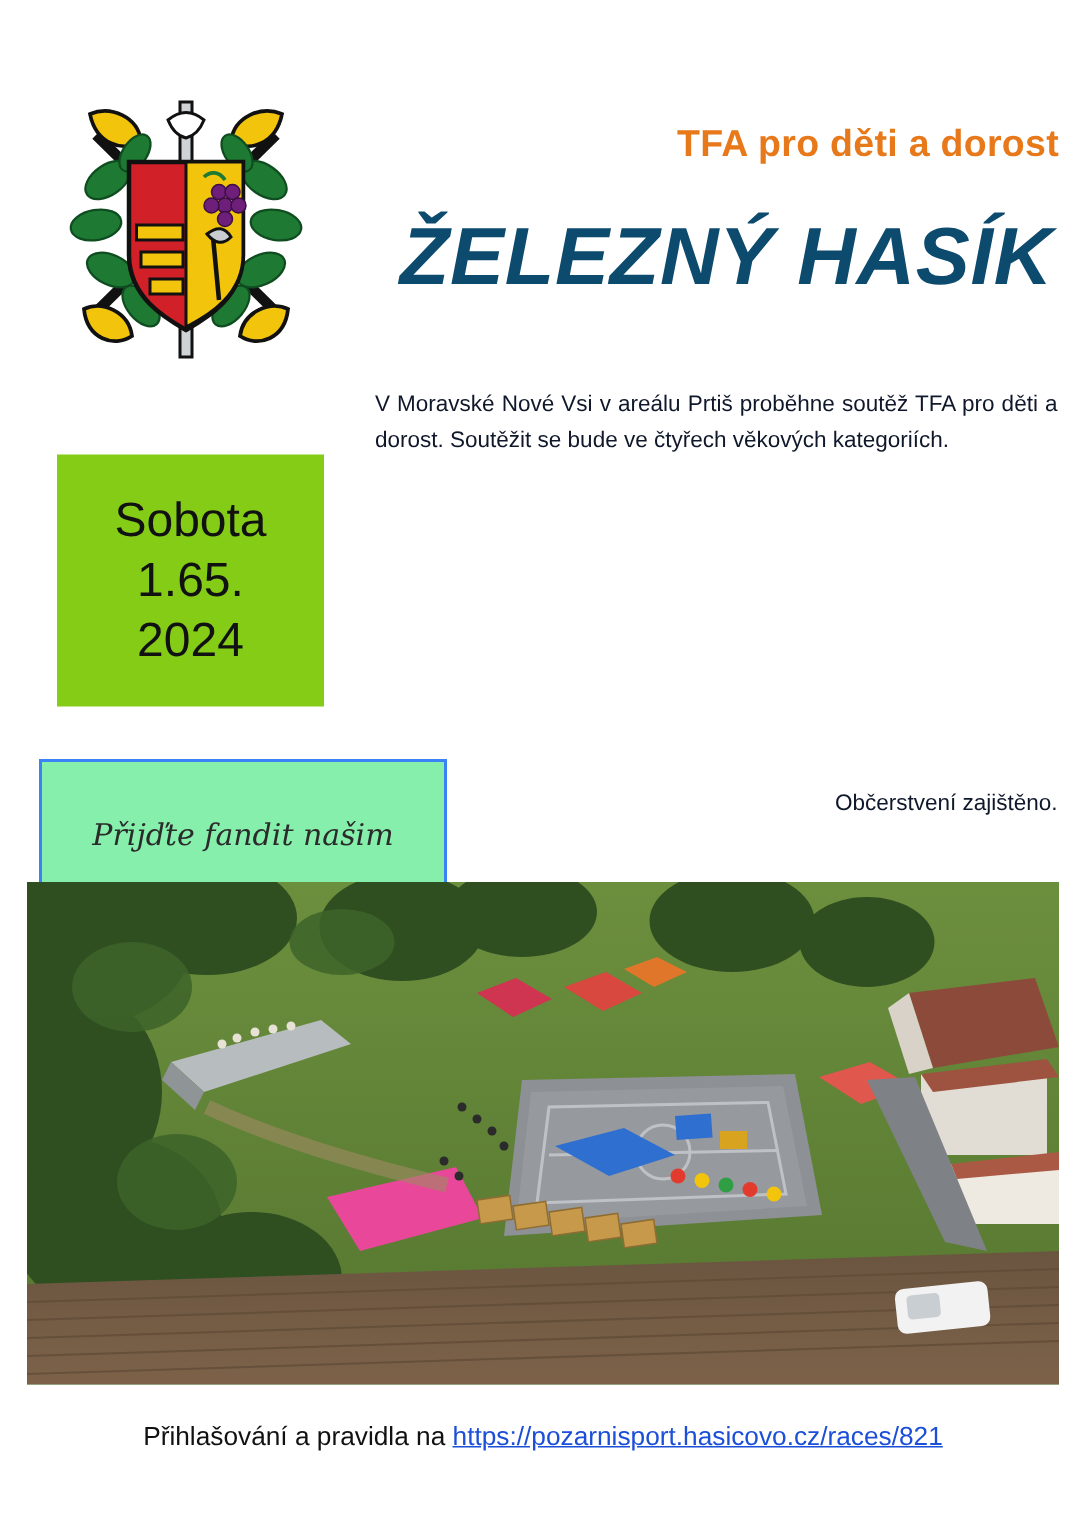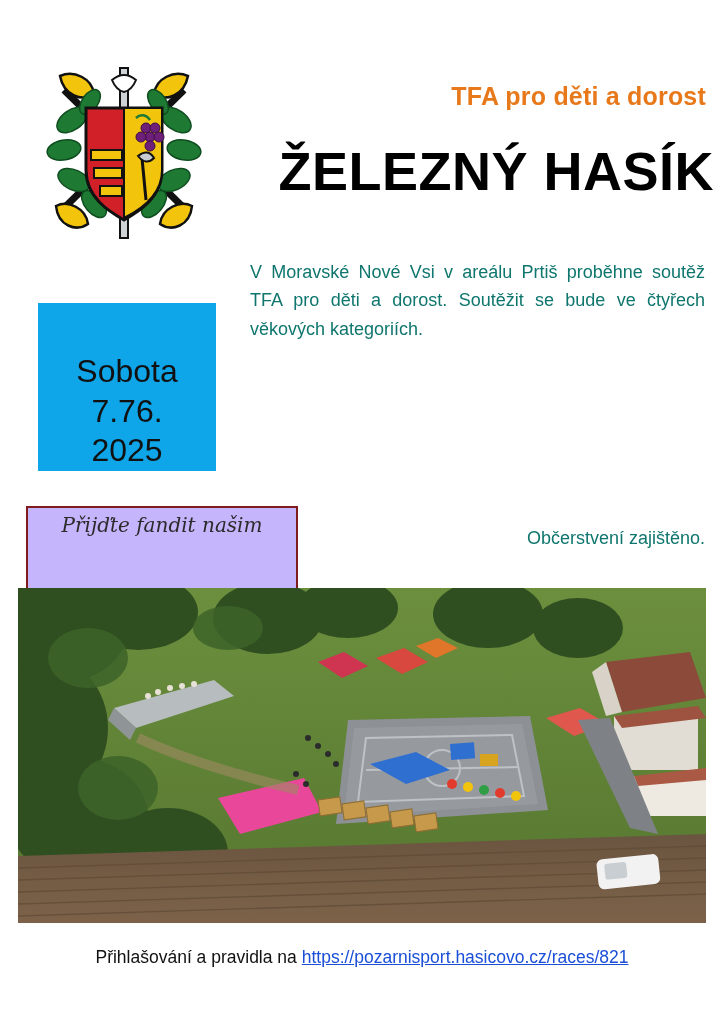--- a/index.html
+++ b/index.html
@@ -37,37 +37,38 @@
     top: 82px;
     width: 456px;
     text-align: right;
     font-size: 25px;
     font-weight: bold;
     color: #e8791a;
     letter-spacing: 0.2px;
   }
   .maintitle {
     position: absolute;
-    left: 236px;
+    left: 224px;
     top: 140px;
     width: 478px;
     text-align: right;
     font-size: 54px;
     font-weight: bold;
-    color: #000000;
+    color: #0c4a6e;
     letter-spacing: 0.5px;
     white-space: nowrap;
+    font-style: italic;
   }
 
   
   .para {
     position: absolute;
-    font-size: 18px;
+    font-size: 15px;
     line-height: 1.58;
-    color: #0f766e;
+    color: #0f172a;
     text-align: justify;
     text-justify: inter-word;
   }
   .para-1 {
     left: 250px;
     top: 258px;
     width: 455px;
   }
   .para-2 {
     left: 250px;
@@ -81,46 +82,46 @@
     text-align: right;
   }
 
   
   .date-box {
     position: absolute;
     left: 38px;
     top: 303px;
     width: 178px;
     height: 168px;
-    background: #0ea5e9;
+    background: #84cc16;
     display: flex;
     flex-direction: column;
     align-items: center;
-    justify-content: flex-end;
+    justify-content: center;
   }
   .date-box div {
     font-size: 32px;
     color: #111111;
     line-height: 1.24;
     text-align: center;
   }
 
   
   .callout {
     position: absolute;
     left: 26px;
     top: 506px;
     width: 268px;
     height: 96px;
-    background: #c4b5fd;
-    border: 2px solid #7f1d1d;
+    background: #86efac;
+    border: 2px solid #3b82f6;
     display: flex;
     flex-direction: column;
     align-items: center;
-    justify-content: space-between;
+    justify-content: center;
   }
   .callout div {
     font-family: "DejaVu Serif", serif;
     font-style: italic;
     font-size: 20px;
     color: #2b2b2b;
     line-height: 1.7;
     text-align: center;
   }
 
@@ -210,22 +211,22 @@
   </div>
 
   <div class="subtitle">TFA pro děti a dorost</div>
   <div class="maintitle">ŽELEZNÝ HASÍK</div>
 
   <div class="para para-1">V Moravské Nové Vsi v areálu Prtiš proběhne soutěž TFA pro děti a dorost. Soutěžit se bude ve čtyřech věkových kategoriích.</div>
   <div class="para para-3">Občerstvení zajištěno.</div>
 
   <div class="date-box">
     <div>Sobota</div>
-    <div>7.76.</div>
-    <div>2025</div>
+    <div>1.65.</div>
+    <div>2024</div>
   </div>
 
   <div class="callout">
     <div>Přijďte fandit našim</div>
   </div>
 
   <div class="photo">
     <svg viewBox="0 0 688 335" width="688" height="335" xmlns="http://www.w3.org/2000/svg">
       <defs>
         <linearGradient id="grass" x1="0" y1="0" x2="0" y2="1">

